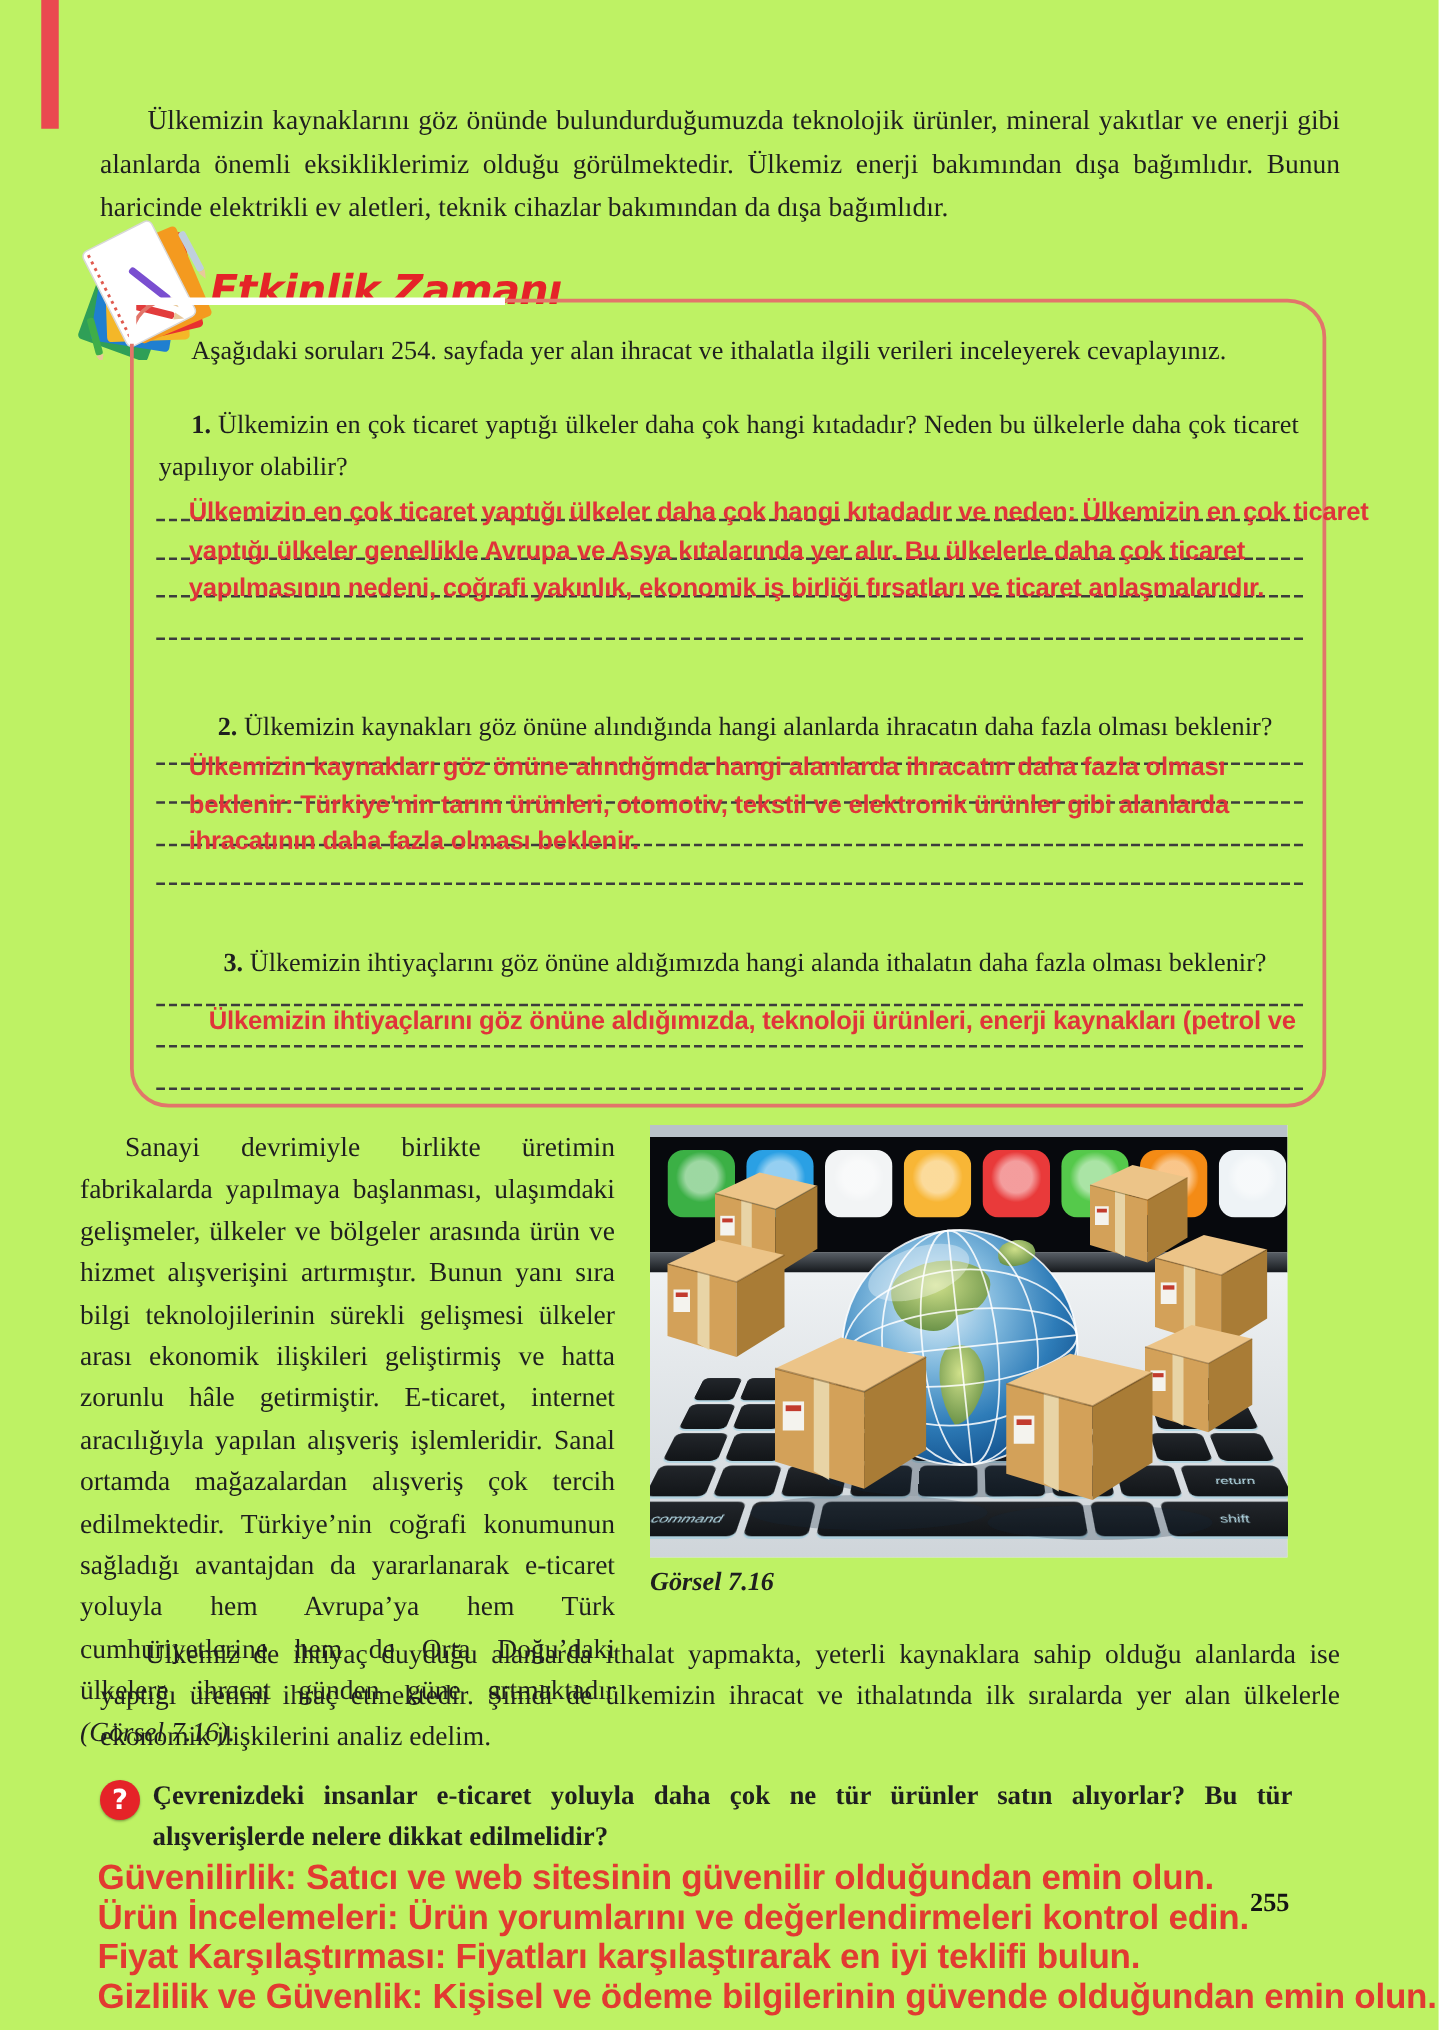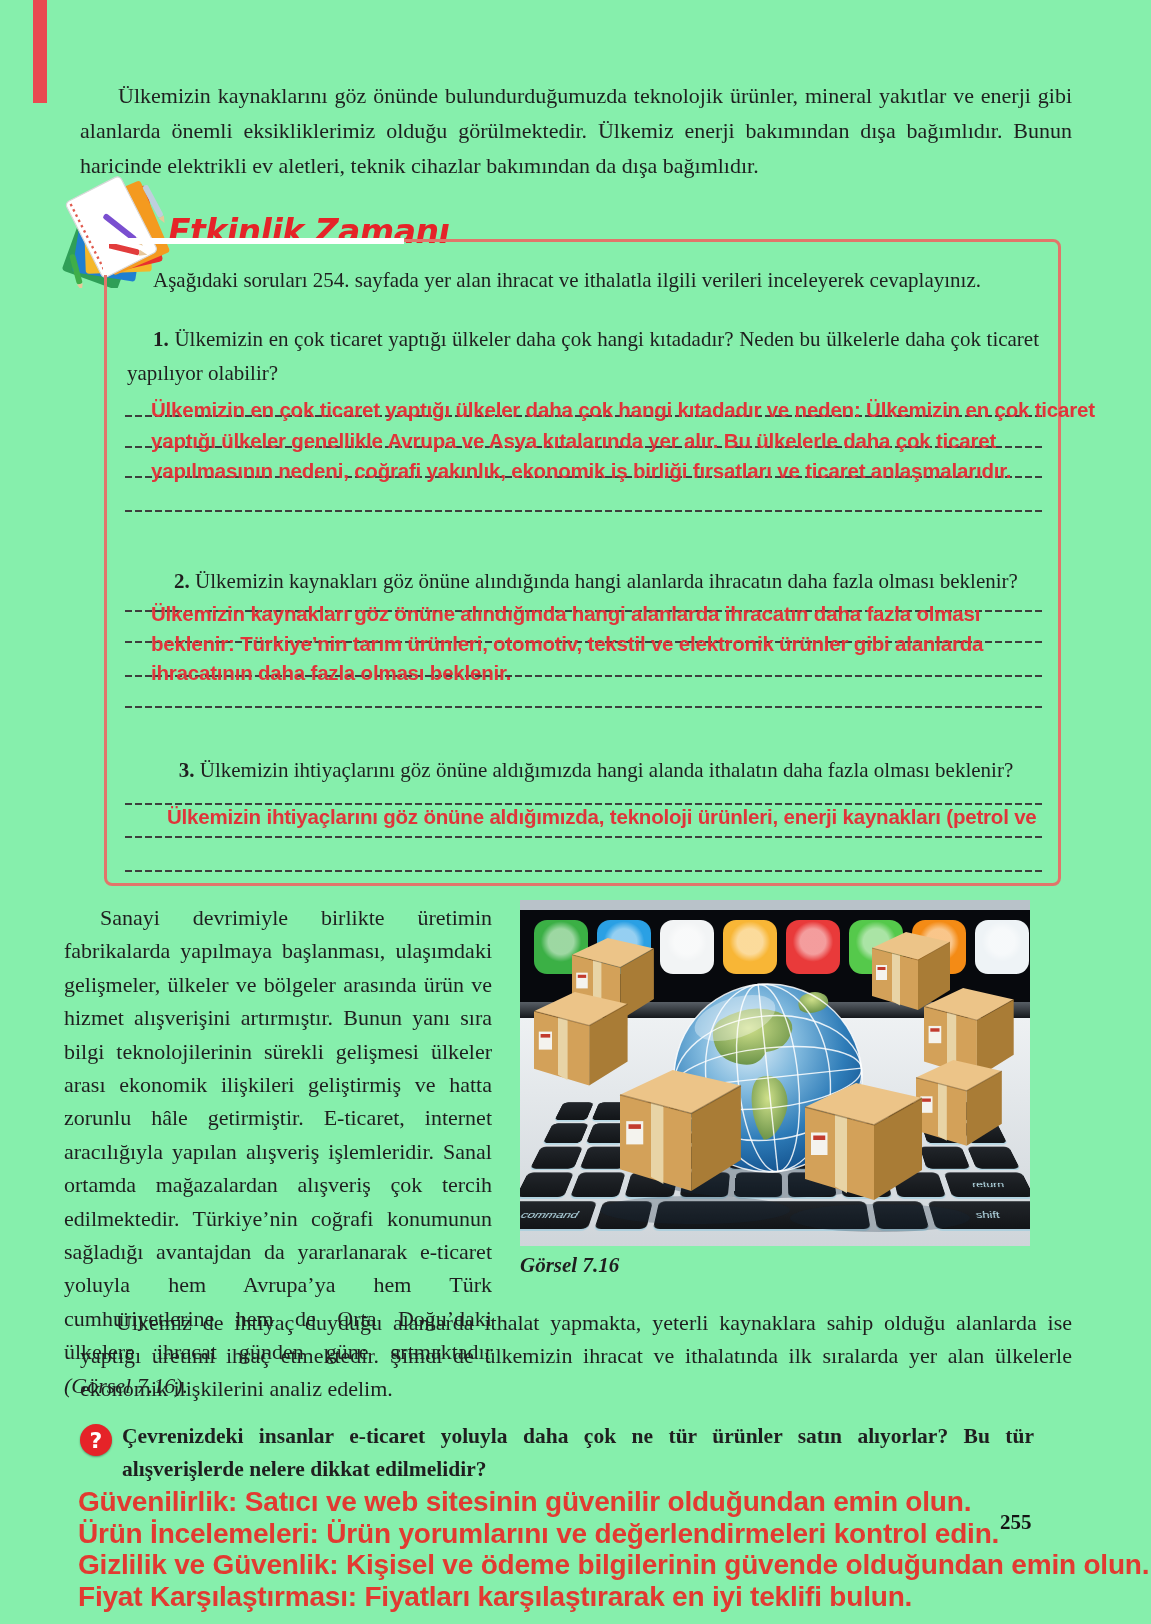--- a/index.html
+++ b/index.html
@@ -1,30 +1,30 @@
 <!DOCTYPE html>
 <html lang="tr" style="--accent_red: #e52328; --box_border: #e2756a; --answer_red: #e0343a; --note_red: #e23a31; --body_text: #1f1f1f; --edge_tab: #ea4a50;"><head>
 <meta charset="utf-8">
 <style>
   :root{
     --accent_red:#e52328; --box_border:#e2756a; --answer_red:#e0343a;
     --note_red:#e23a31; --body_text:#1f1f1f; --edge_tab:#ea4a50;
   }
   *{margin:0;padding:0;box-sizing:border-box}
   html,body{background:#fff}
-  .page{position:relative;width:1151px;height:1624px;background:#86efac;margin:0 auto;
+  .page{position:relative;width:1151px;height:1624px;background:#bef264;margin:0 auto;
          font-family:"Liberation Serif",serif;color:var(--body_text);overflow:hidden}
   .edge-tab{position:absolute;left:33px;top:0;width:14px;height:103px;background:var(--edge_tab)}
 
   .intro{position:absolute;left:80px;top:78px;width:992px;font-size:22px;line-height:35px;
          text-align:justify;text-indent:38px}
 
   
   .abox{position:absolute;left:104px;top:239px;width:957px;height:647px;
-        border:3px solid var(--box_border);border-radius:8px;overflow:visible}
+        border:3px solid var(--box_border);border-radius:31px;overflow:visible}
   .mask-top{position:absolute;left:-3px;top:-4px;width:300px;height:6px;background:#fff}
   .mask-left{position:absolute;left:-4px;top:-3px;width:6px;height:36px;background:#fff}
   .act-icon{position:absolute;left:62px;top:176px;width:118px;height:112px}
   .act-title{position:absolute;left:168px;top:212px;font-family:"DejaVu Sans",sans-serif;
              font-weight:bold;font-style:italic;font-size:33px;letter-spacing:-.5px;color:var(--accent_red)}
   .instruction{position:absolute;left:46px;top:26px;font-size:21px;white-space:nowrap}
   .q{position:absolute;left:20px;width:912px;font-size:21px;line-height:34px;text-align:justify;text-indent:26px}
   .q.nowrap{white-space:nowrap;text-align:center}
   .qnum{font-weight:bold}
   .rule{position:absolute;left:18px;width:918px;height:2px;
@@ -285,18 +285,18 @@
   <div class="caption">Görsel 7.16</div>
 
   <p class="para2">Ülkemiz de ihtiyaç duyduğu alanlarda ithalat yapmakta, yeterli kaynaklara sahip olduğu alanlarda ise yaptığı üretimi ihraç etmektedir. Şimdi de ülkemizin ihracat ve ithalatında ilk sıralarda yer alan ülkelerle ekonomik ilişkilerini analiz edelim.</p>
 
   <div class="qbadge">?</div>
   <p class="qtext">Çevrenizdeki insanlar e-ticaret yoluyla daha çok ne tür ürünler satın alıyorlar? Bu tür alışverişlerde nelere dikkat edilmelidir?</p>
 
   <div class="notes">
     <div>Güvenilirlik: Satıcı ve web sitesinin güvenilir olduğundan emin olun.</div>
     <div>Ürün İncelemeleri: Ürün yorumlarını ve değerlendirmeleri kontrol edin.</div>
+    <div>Fiyat Karşılaştırması: Fiyatları karşılaştırarak en iyi teklifi bulun.</div>
     <div>Gizlilik ve Güvenlik: Kişisel ve ödeme bilgilerinin güvende olduğundan emin olun.</div>
-    <div>Fiyat Karşılaştırması: Fiyatları karşılaştırarak en iyi teklifi bulun.</div>
   </div>
 
   <div class="pageno">255</div>
 </div>
 
 </body></html>

